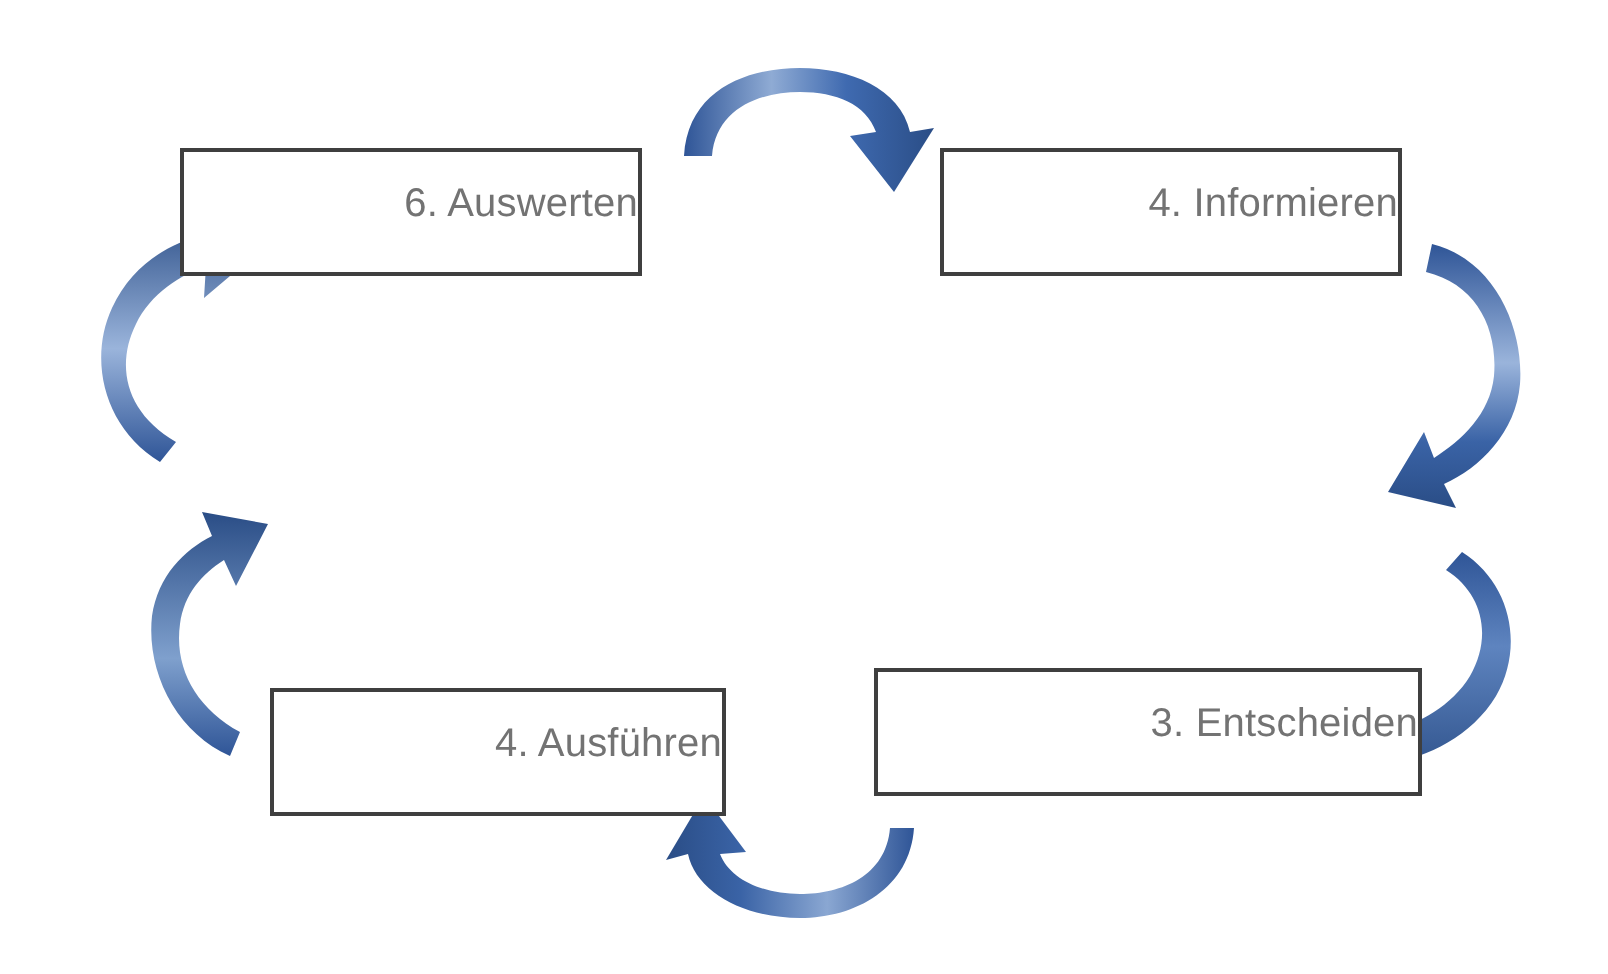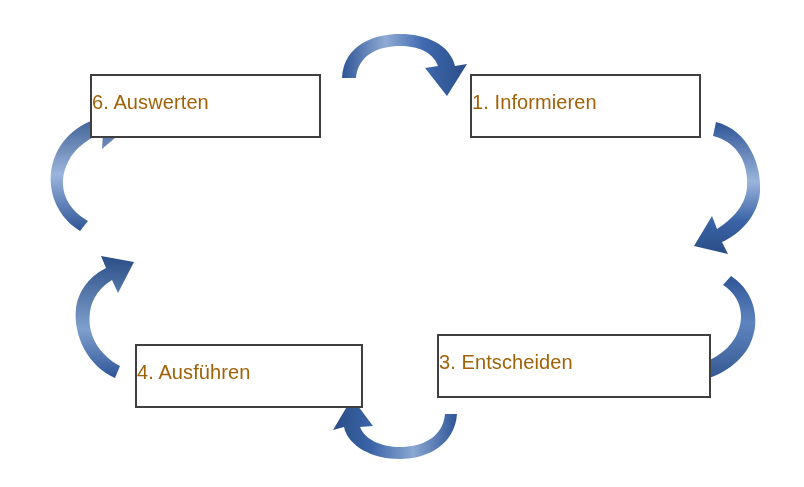--- a/index.html
+++ b/index.html
@@ -23,24 +23,24 @@
     background: #ffffff;
     border: 2px solid #3f3f3f;
     display: block;
   }
   .cycle-box .box-label {
     display: block;
     position: absolute;
     left: 0;
     right: 0;
     top: 14px;
-    text-align: left;
+    text-align: right;
     font-size: 20px;
     line-height: 24px;
-    color: #a16207;
+    color: #737373;
     font-family: "Liberation Sans", sans-serif;
     letter-spacing: 0.1px;
   }
   #box-6  { left: 90px;  top: 74px;  width: 231px; height: 64px; }
   #box-1  { left: 470px; top: 74px;  width: 231px; height: 64px; }
   #box-5  { left: 90px;  top: 207px; width: 228px; height: 63px; }
   #box-2  { left: 477px; top: 209px; width: 227px; height: 63px; }
   #box-4  { left: 135px; top: 344px; width: 228px; height: 64px; }
   #box-3  { left: 437px; top: 334px; width: 274px; height: 64px; }
 
@@ -172,21 +172,21 @@
                C 58 182, 62 206, 88 221
                Z" fill="url(#gradLeftU)"></path>
     </g>
   </svg>
 
   <div class="cycle-box" id="box-6">
     <span class="box-label">6. Auswerten</span>
   </div>
 
   <div class="cycle-box" id="box-1">
-    <span class="box-label">1. Informieren</span>
+    <span class="box-label">4. Informieren</span>
   </div>
 
 
 
   <div class="cycle-box" id="box-4">
     <span class="box-label">4. Ausführen</span>
   </div>
 
   <div class="cycle-box" id="box-3">
     <span class="box-label">3. Entscheiden</span>

